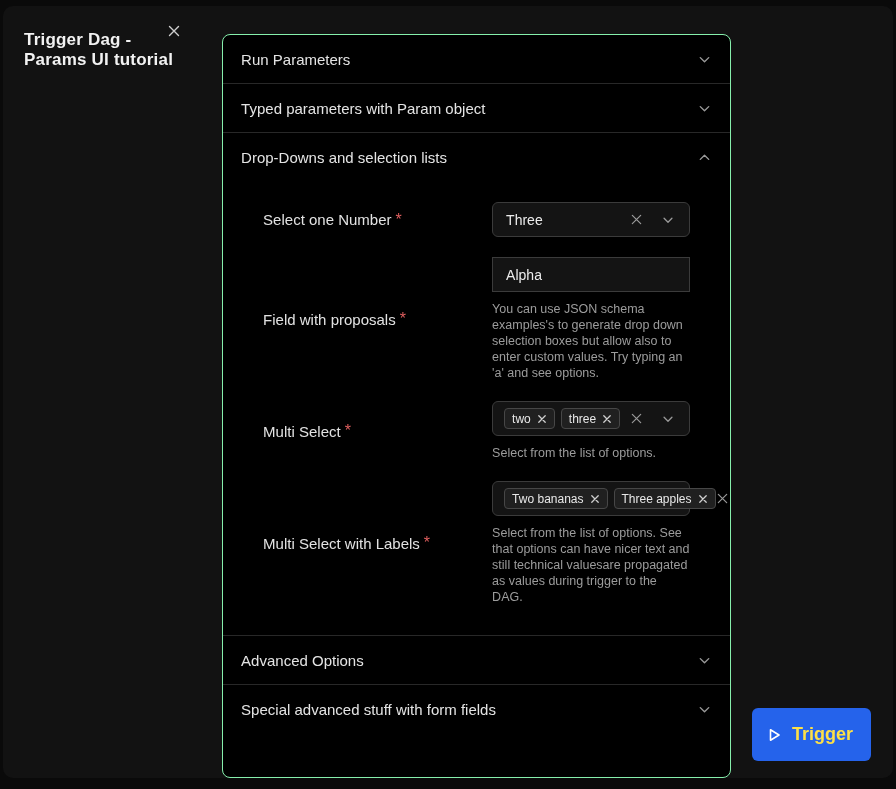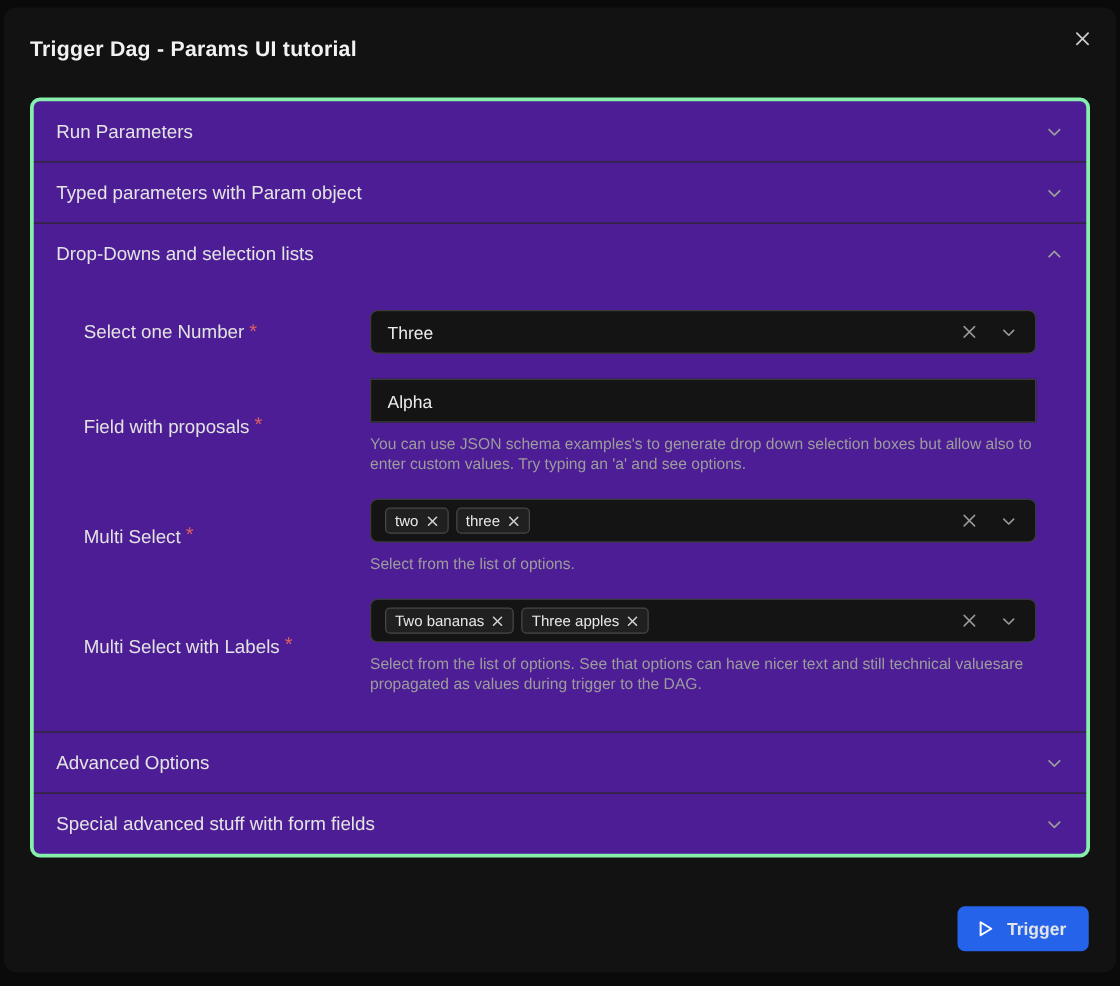--- a/index.html
+++ b/index.html
@@ -2,34 +2,34 @@
 <html><head>
 <meta charset="utf-8">
 <style>
   * { margin: 0; padding: 0; box-sizing: border-box; }
   html, body { width: 896px; height: 789px; background: #0a0a0a; overflow: hidden;
     font-family: "Liberation Sans", "DejaVu Sans", sans-serif; }
 
   .modal {
     position: absolute; left: 3px; top: 6px; width: 890px; height: 772px;
     background: #121212; border-radius: 10px; overflow: hidden;
-    display: flex; flex-direction: column;
+    display: flex; flex-direction: row;
   }
 
   .modal-header { position: relative; padding: 24px 21px 0 21px; }
   .modal-title { color: #f2f2f2; font-size: 17px; font-weight: 700; letter-spacing: .2px; }
   .close-btn {
     position: absolute; top: 14px; right: 16px; width: 22px; height: 22px;
     background: none; border: none; color: #cfcfcf; cursor: pointer;
     display: flex; align-items: center; justify-content: center;
   }
 
   .accordion {
-    margin: 28px 21px 0 21px; border: 3px solid #86efac; border-radius: 8px;
-    background: #4c1d95; overflow: hidden;
+    margin: 28px 21px 0 21px; border: 1px solid #86efac; border-radius: 8px;
+    background: #000000; overflow: hidden;
   }
   .acc-section { border-top: 1px solid #282828; }
   .acc-section:first-child { border-top: none; }
   .acc-header {
     height: 48px; display: flex; align-items: center; justify-content: space-between;
     padding: 0 18px; cursor: pointer;
   }
   .acc-title { color: #e4e4e4; font-size: 15px; }
   .chev { color: #9a9a9a; display: flex; }
 
@@ -62,23 +62,23 @@
     display: inline-flex; align-items: center; gap: 6px; height: 21px;
     border: 1px solid #474747; border-radius: 4px; background: #202020;
     padding: 0 7px; font-size: 12px; color: #e8e8e8; white-space: nowrap;
   }
   .tag-x { background: none; border: none; color: #cfcfcf; display: flex; cursor: pointer; padding: 0; }
 
   .help { margin-top: 9px; color: #9c9c9c; font-size: 12.5px; line-height: 16px; max-width: 540px; }
 
   .modal-footer { margin-top: auto; display: flex; justify-content: flex-end; padding: 0 22px 17px 0; }
   .trigger-btn {
-    display: flex; align-items: center; gap: 10px; height: 36px; padding: 0 18px 0 14px;
-    background: #2563eb; border: none; border-radius: 6px; color: #e5e5e5;
-    font-size: 14px; font-weight: 600; cursor: pointer;
+    display: flex; align-items: center; gap: 10px; height: 53px; padding: 0 18px 0 14px;
+    background: #2563eb; border: none; border-radius: 6px; color: #fde047;
+    font-size: 18px; font-weight: 600; cursor: pointer;
     font-family: "Liberation Sans", "DejaVu Sans", sans-serif;
   }
 </style>
 </head>
 <body>
 
 <div class="modal">
 
   <div class="modal-header">
     <div class="modal-title">Trigger Dag - Params UI tutorial</div>

